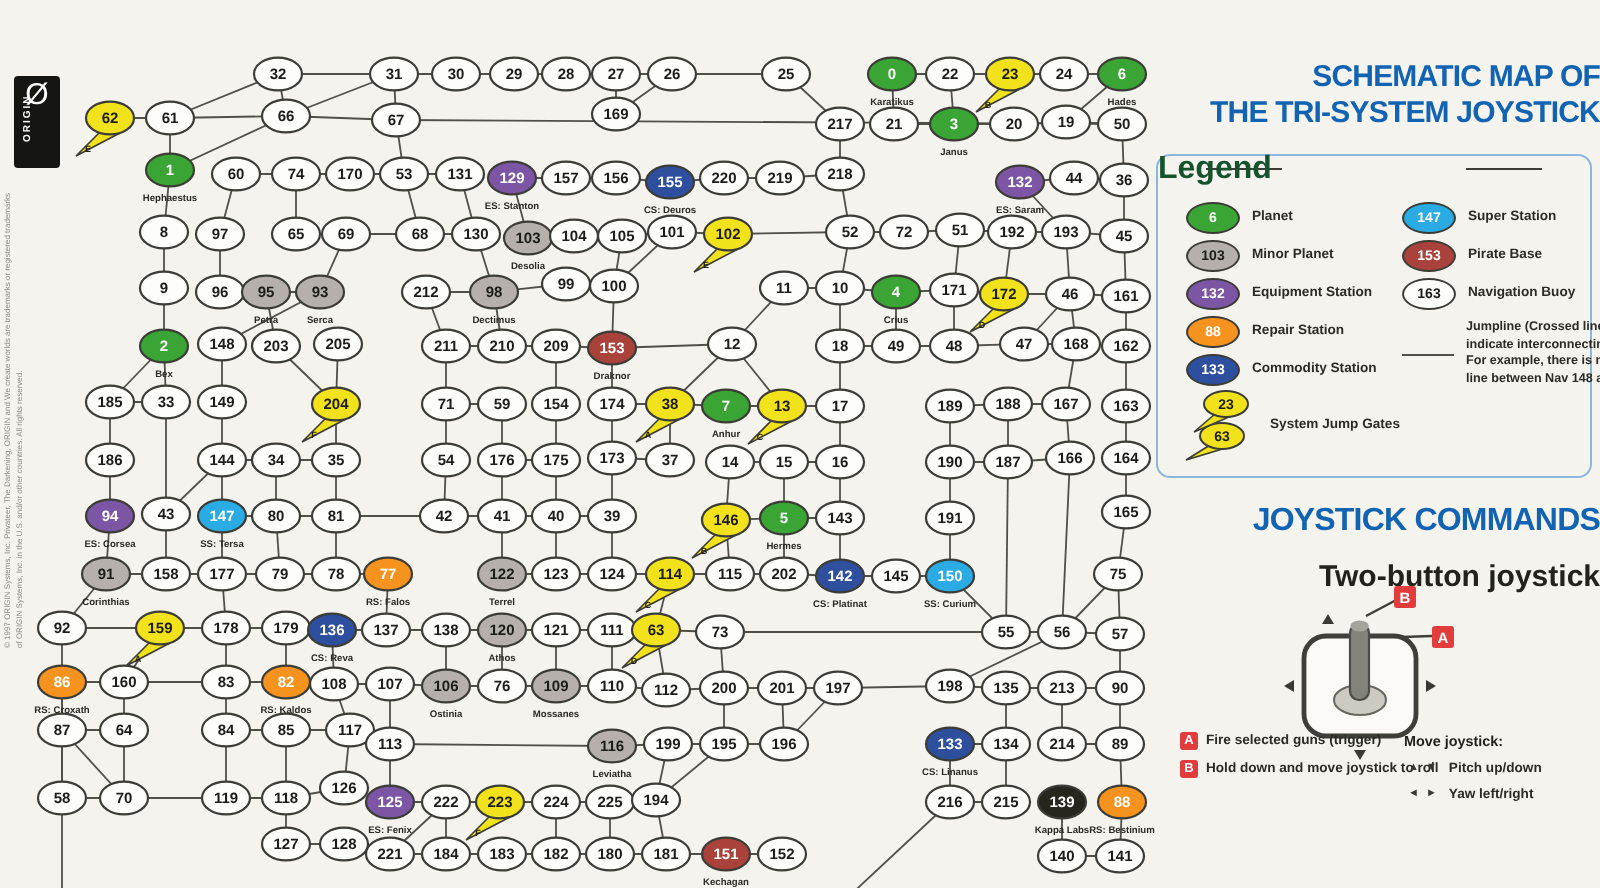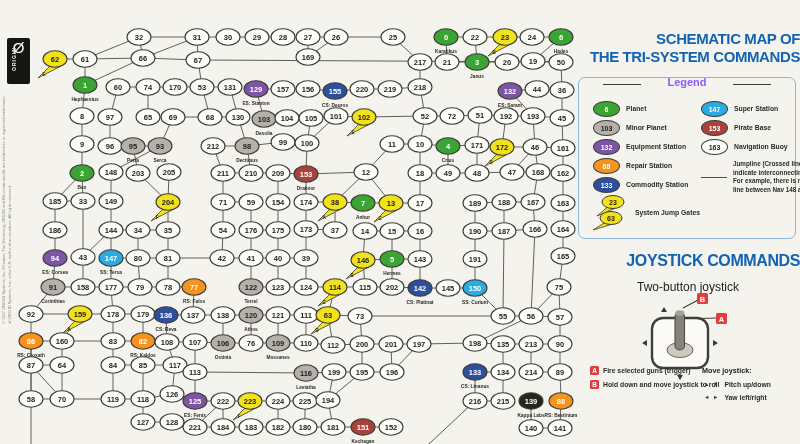--- a/index.html
+++ b/index.html
@@ -4,31 +4,31 @@
 <style>
   html,body{margin:0;padding:0;}
   body{width:800px;height:444px;position:relative;background:#f4f3ee;font-family:"Liberation Sans",sans-serif;overflow:hidden;}
   #stage{position:absolute;inset:0;width:800px;height:426px;margin-top:24px;}
   #map-svg{position:absolute;left:0;top:0;}
   
   #panel{position:absolute;left:576px;top:0;width:224px;height:444px;}
   .title{position:absolute;left:0;width:224px;text-align:right;font-weight:800;color:#1263b2;font-size:15px;letter-spacing:-0.4px;white-space:nowrap;}
   #title1{top:6px;} #title2{top:24px;}
   #legend-box{position:absolute;left:2px;top:53px;width:216px;height:160px;border:1.6px solid #8ab6e0;border-radius:7px;background:transparent;}
-  #legend-head{position:absolute;left:0;top:-2px;width:216px;text-align:center;font-weight:800;font-size:11px;color:#8b5cf6;}
+  #legend-head{position:absolute;left:0;top:-2px;width:216px;text-align:left;font-weight:800;font-size:16px;color:#14532d;}
   .legend-rule{position:absolute;top:6px;width:38px;height:0;border-top:1.6px solid #3c3c36;}
   #rule-l{left:24px;} #rule-r{right:24px;}
   .lg-item{position:absolute;display:flex;align-items:center;gap:6px;}
   .lg-swatch{width:25px;height:14px;border:1px solid #3c3c36;border-radius:50%;display:flex;align-items:center;justify-content:center;font-size:7px;font-weight:800;flex:0 0 auto;}
   .lg-label{font-size:6.8px;font-weight:800;color:#2b2b26;line-height:1.25;}
   .lg-note{font-size:6.3px;font-weight:800;color:#2b2b26;line-height:1.35;width:100px;}
   .jumpline-sample{width:26px;border-top:1.2px solid #50504a;flex:0 0 auto;}
   
   #joy-head{position:absolute;left:0;top:228px;width:224px;text-align:right;font-weight:800;color:#1263b2;font-size:16px;letter-spacing:-0.4px;}
-  #joy-sub{position:absolute;left:0;top:256px;width:224px;text-align:center;font-weight:400;color:#23231e;font-size:12px;}
+  #joy-sub{position:absolute;left:0;top:256px;width:224px;text-align:right;font-weight:700;color:#23231e;font-size:15px;}
   #joy-svg{position:absolute;left:58px;top:268px;}
   .cmd-row{position:absolute;display:flex;align-items:flex-start;gap:4px;}
   .cmd-key{width:9px;height:9px;background:#e23c3c;color:#fff;font-size:6.5px;font-weight:800;display:flex;align-items:center;justify-content:center;border-radius:1.5px;flex:0 0 auto;}
   .cmd-text{font-size:6.8px;font-weight:800;color:#2b2b26;padding-top:1px;}
   .mv-head{position:absolute;font-size:7.2px;font-weight:800;color:#23231e;}
   .mv-row{position:absolute;display:flex;align-items:center;gap:5px;}
   .mv-icons{font-size:5.5px;color:#3a3a34;letter-spacing:1px;}
   
   #logo{position:absolute;left:7px;top:14px;width:23px;height:46px;background:#151512;border-radius:2px;color:#fff;}
   #logo-glyph{position:absolute;left:0;top:1px;width:23px;text-align:center;font-size:15px;}
@@ -1330,21 +1330,21 @@
 
   <div id="logo">
     <div id="logo-glyph">Ø</div>
     <div id="logo-word">ORIGIN</div>
   </div>
   <div class="side-copy" id="side-copy1">© 1997 ORIGIN Systems, Inc. Privateer, The Darkening, ORIGIN and We create worlds are trademarks or registered trademarks</div>
   <div class="side-copy" id="side-copy2">of ORIGIN Systems, Inc. in the U.S. and/or other countries. All rights reserved.</div>
 
   <div id="panel">
     <div class="title" id="title1">SCHEMATIC MAP OF</div>
-    <div class="title" id="title2">THE TRI-SYSTEM COMMANDS</div>
+    <div class="title" id="title2">THE TRI-SYSTEM JOYSTICK</div>
 
     <div id="legend-box">
       <div class="legend-rule" id="rule-l"></div>
       <div class="legend-rule" id="rule-r"></div>
       <div id="legend-head">Legend</div>
 
       <div class="lg-item" style="left:14px;top:23px;">
         <span class="lg-swatch" style="background:#3aa435;color:#fff;">6</span>
         <span class="lg-label">Planet</span>
       </div>

